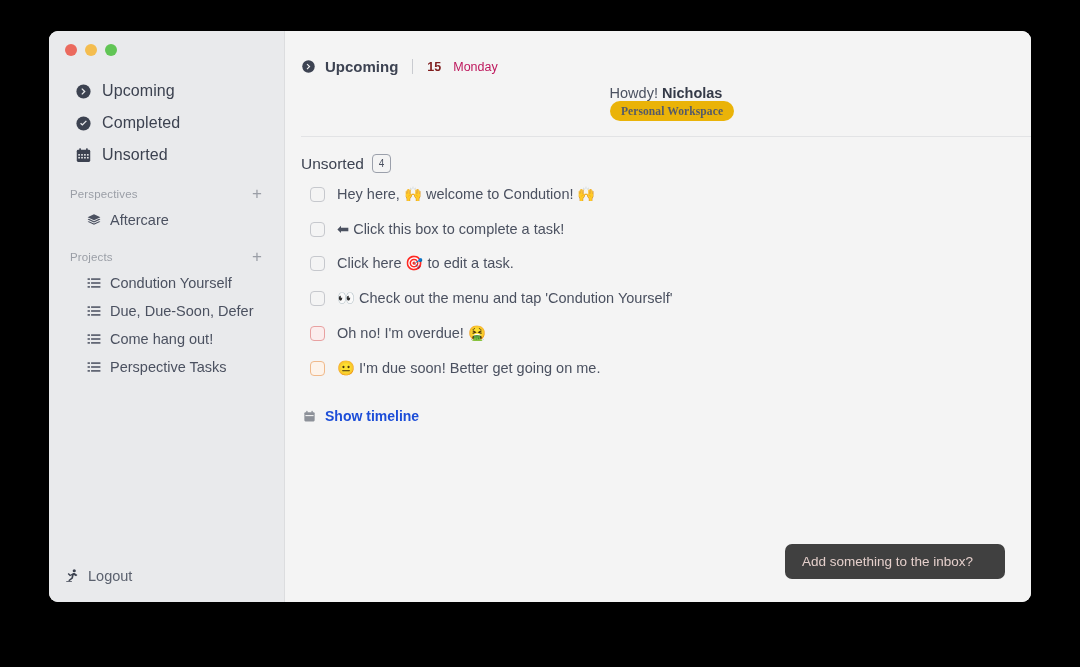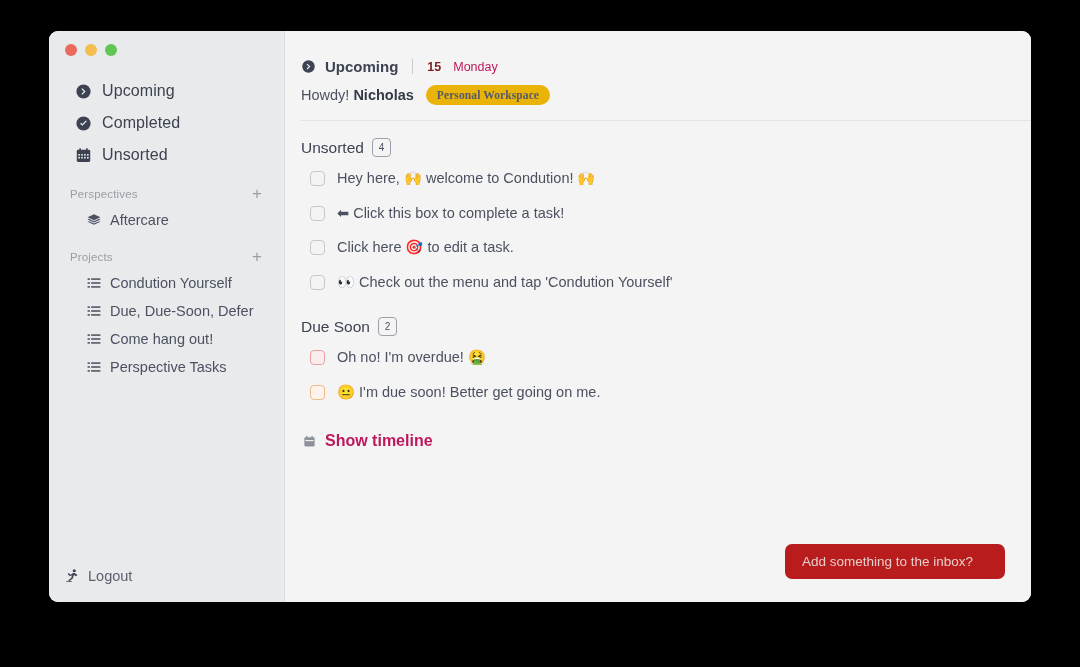--- a/index.html
+++ b/index.html
@@ -161,20 +161,21 @@
   .crumb-day-name {
     font-size: 12.5px;
     color: #be185d;
     margin-left: 3px;
   }
 
   .greeting-row {
     display: flex;
     align-items: center;
     margin-top: 10px;
+    flex-direction: column;
   }
   .greeting {
     font-size: 14.5px;
     color: #4b5160;
   }
   .greeting b { color: #343a48; }
   .workspace-pill {
     margin-left: 12px;
     background: #eab308;
     border-radius: 11px;
@@ -261,30 +262,30 @@
     padding-left: 2px;
     cursor: default;
   }
   .timeline-row .ticon {
     width: 13px; height: 13px;
     flex: 0 0 13px;
     display: flex; align-items: center; justify-content: center;
     color: #8d9199;
   }
   .timeline-row .label {
-    font-size: 16px;
+    font-size: 14px;
     font-weight: bold;
-    color: #be185d;
+    color: #1d4ed8;
   }
 
   #inbox-button {
     position: absolute;
     right: 26px;
     bottom: 23px;
-    background: #b91c1c;
+    background: #404040;
     color: #e4cfcb;
     border: none;
     border-radius: 7px;
     padding: 10px 17px;
     font-size: 13.5px;
     font-family: "Liberation Sans", sans-serif;
     cursor: default;
     text-align: left;
     min-width: 220px;
   }
@@ -479,24 +480,20 @@
       </div>
       <div class="task-row">
         <span class="checkbox"></span>
         <span class="task-text">Click here 🎯 to edit a task.</span>
       </div>
       <div class="task-row">
         <span class="checkbox"></span>
         <span class="task-text">👀 Check out the menu and tap 'Condution Yourself'</span>
       </div>
 
-      <div class="group-head">
-        <span class="group-title">Due Soon</span>
-        <span class="group-count">2</span>
-      </div>
 
       <div class="task-row">
         <span class="checkbox overdue"></span>
         <span class="task-text">Oh no! I'm overdue! 🤮</span>
       </div>
       <div class="task-row">
         <span class="checkbox duesoon"></span>
         <span class="task-text">😐 I'm due soon! Better get going on me.</span>
       </div>
 

